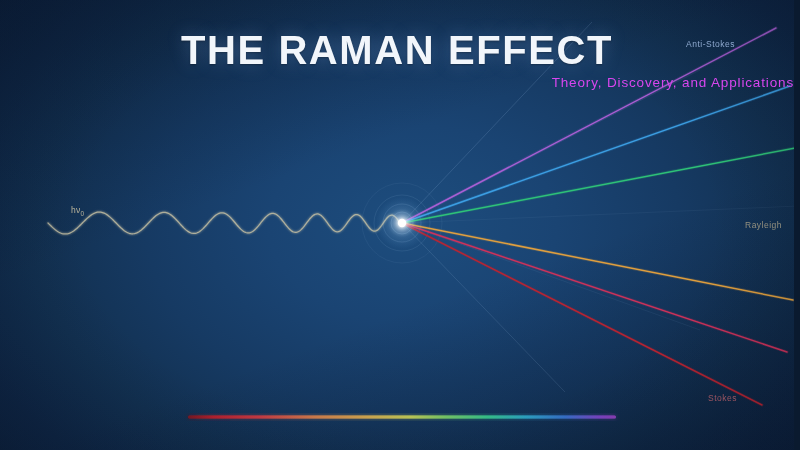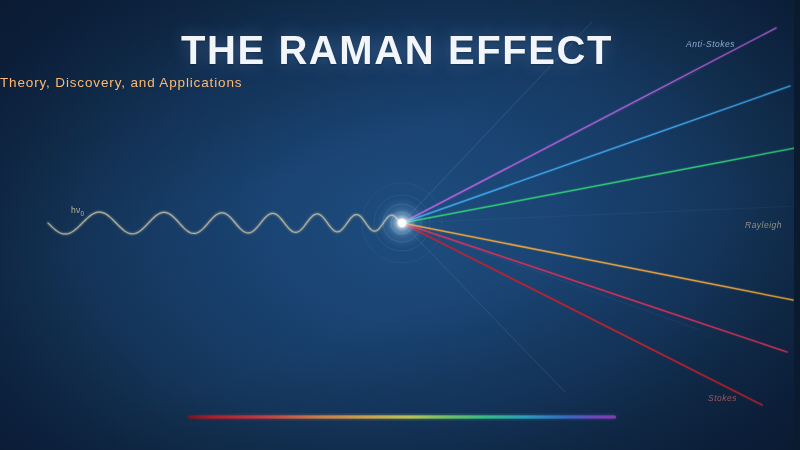--- a/index.html
+++ b/index.html
@@ -66,32 +66,31 @@
     font-size: 40px;
     font-weight: bold;
     letter-spacing: 1.6px;
     color: #f2f6fb;
     text-shadow: 0 0 18px rgba(150,195,255,0.30), 0 1px 2px rgba(0,0,0,0.35);
   }
   .subtitle {
     position: absolute;
     left: 0; right: 0;
     top: 75px;
-    text-align: left;
+    text-align: right;
     font-size: 13.5px;
     letter-spacing: 0.85px;
-    color: #fdba74;
+    color: #d946ef;
   }
 
   .ray-label {
     position: absolute;
     font-size: 8.5px;
     letter-spacing: 0.5px;
     white-space: nowrap;
-    font-style: italic;
   }
   .lbl-anti   { left: 686px; top: 39px;  color: #8fa9cf; }
   .lbl-rayl   { left: 745px; top: 220px; color: #93907f; }
   .lbl-stokes { left: 708px; top: 393px; color: #9c5562; }
 
   .photon-label {
     position: absolute;
     left: 71px;
     top: 205px;
     font-size: 8.5px;

